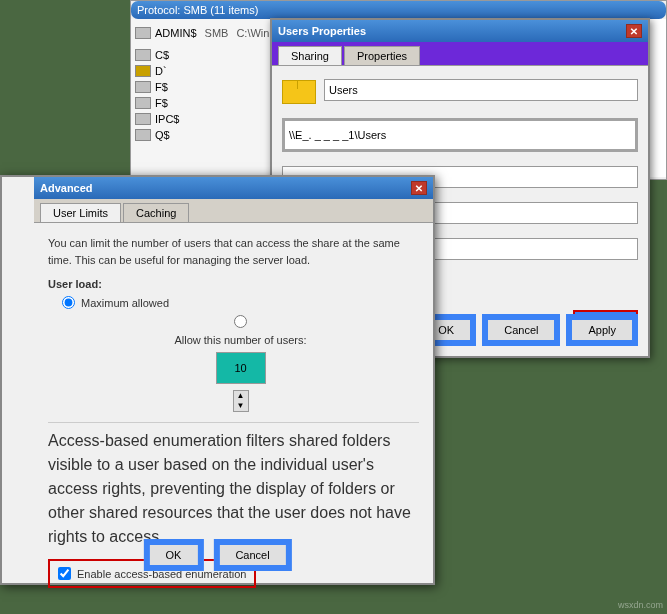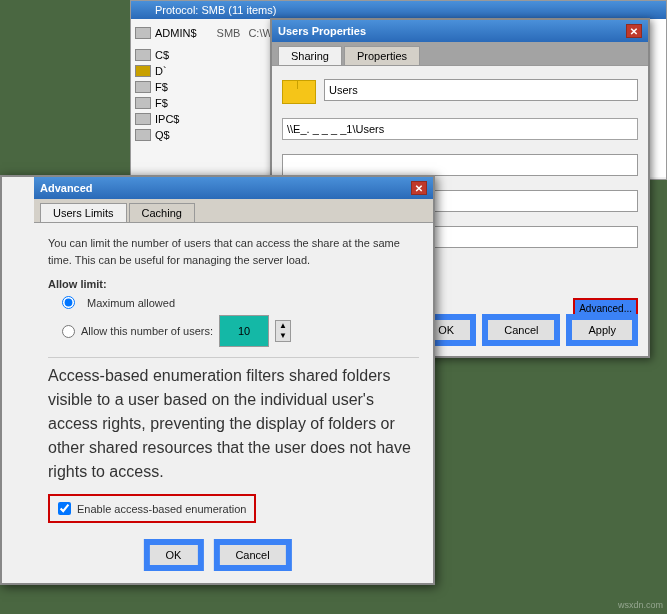--- a/index.html
+++ b/index.html
@@ -20,25 +20,26 @@
       left: 130px;
       width: 537px;
       height: 180px;
       background: #f0f0f0;
       border: 1px solid #999;
     }
 
     .bg-window-titlebar {
       background: linear-gradient(to bottom, #4a90d9, #2a6ab8);
       color: white;
-      padding: 3px 24px;
+      padding: 3px 6px;
       font-size: 11px;
       display: flex;
       align-items: center;
       justify-content: space-between;
+      border-radius: 7px;
     }
 
     .bg-window-content {
       background: white;
       height: calc(100% - 20px);
       display: flex;
     }
 
     
     .list-panel {
@@ -96,21 +97,21 @@
       border: 1px solid #922b21;
       font-size: 10px;
       display: flex;
       align-items: center;
       justify-content: center;
       cursor: pointer;
     }
 
     .tabs-bar {
       display: flex;
-      background: #a3a3a3;
+      background: #6d28d9;
       border-bottom: 1px solid #999;
       padding-top: 4px;
       padding-left: 6px;
       gap: 2px;
     }
 
     .tab {
       padding: 3px 12px;
       background: #d4d0c8;
       border: 1px solid #999;
@@ -171,25 +172,25 @@
       flex: 1;
       border: 1px solid #999;
       background: white;
       padding: 2px 4px;
       font-size: 11px;
       height: 22px;
     }
 
     .path-field {
       width: 100%;
-      border: 1px solid #a3a3a3;
+      border: 3px solid #a3a3a3;
       background: white;
       padding: 2px 4px;
       font-size: 11px;
-      height: 22px;
+      height: 34px;
     }
 
     .section-label {
       font-size: 11px;
       color: #333;
       margin-top: 4px;
     }
 
     .empty-field {
       width: 100%;
@@ -289,37 +290,38 @@
 
     .radio-label {
       font-size: 11px;
       margin-bottom: 6px;
       font-weight: bold;
     }
 
     .radio-option {
       display: flex;
       align-items: center;
-      gap: 12px;
+      gap: 6px;
       margin-bottom: 6px;
       padding-left: 14px;
     }
 
     .radio-input {
       width: 13px;
       height: 13px;
       cursor: pointer;
     }
 
     .radio-with-field {
       display: flex;
       align-items: center;
       gap: 6px;
       padding-left: 14px;
       margin-bottom: 10px;
+      flex-direction: column;
     }
 
     .number-field {
       width: 50px;
       height: 32px;
       border: 1px solid #999;
       background: #14b8a6;
       padding: 0 4px;
       font-size: 11px;
       text-align: center;
@@ -395,21 +397,21 @@
 
 <div class="bg-window">
   <div class="bg-window-titlebar">
     <span>Protocol: SMB (11 items)</span>
   </div>
   <div class="bg-window-content">
     <div class="list-panel">
       <div class="list-item">
         <span class="list-item-icon"></span>
         <span>ADMIN$</span>
-        <span style="margin-left:16px;color:#555">SMB</span>
+        <span style="margin-left:4px;color:#555">SMB</span>
         <span style="margin-left:4px;color:#555">C:\Windows</span>
         <span style="margin-left:4px;color:#555">23.3 GB</span>
       </div>
       <div class="list-item">
         <span class="list-item-icon"></span>
         <span>C$</span>
       </div>
       <div class="list-item">
         <span class="list-item-icon" style="background:#c8a000;"></span>
         <span>D`</span>
@@ -470,27 +472,27 @@
     <button class="btn">Apply</button>
   </div>
 </div>
 
 <div class="advanced-dialog">
   <div class="adv-titlebar">
     <span>Advanced</span>
     <div class="title-close-btn">✕</div>
   </div>
   <div class="adv-tabs">
-    <div class="tab active">Users Limits</div>
+    <div class="tab active">User Limits</div>
     <div class="tab">Caching</div>
   </div>
   <div class="adv-body">
     <p>You can limit the number of users that can access the share at the same time. This can be useful for managing the server load.</p>
     <div class="radio-group">
-      <div class="radio-label">Allow limit:</div>
+      <div class="radio-label">User load:</div>
       <div class="radio-option">
         <input type="radio" class="radio-input" name="user_limit" checked="" style="">
         <span>Maximum allowed</span>
       </div>
       <div class="radio-with-field">
         <input type="radio" class="radio-input" name="user_limit" style="">
         <span>Allow this number of users:</span>
         <input type="text" class="number-field" value="10" style="">
         <div class="spinner-btns">
           <button class="spinner-btn">▲</button>

